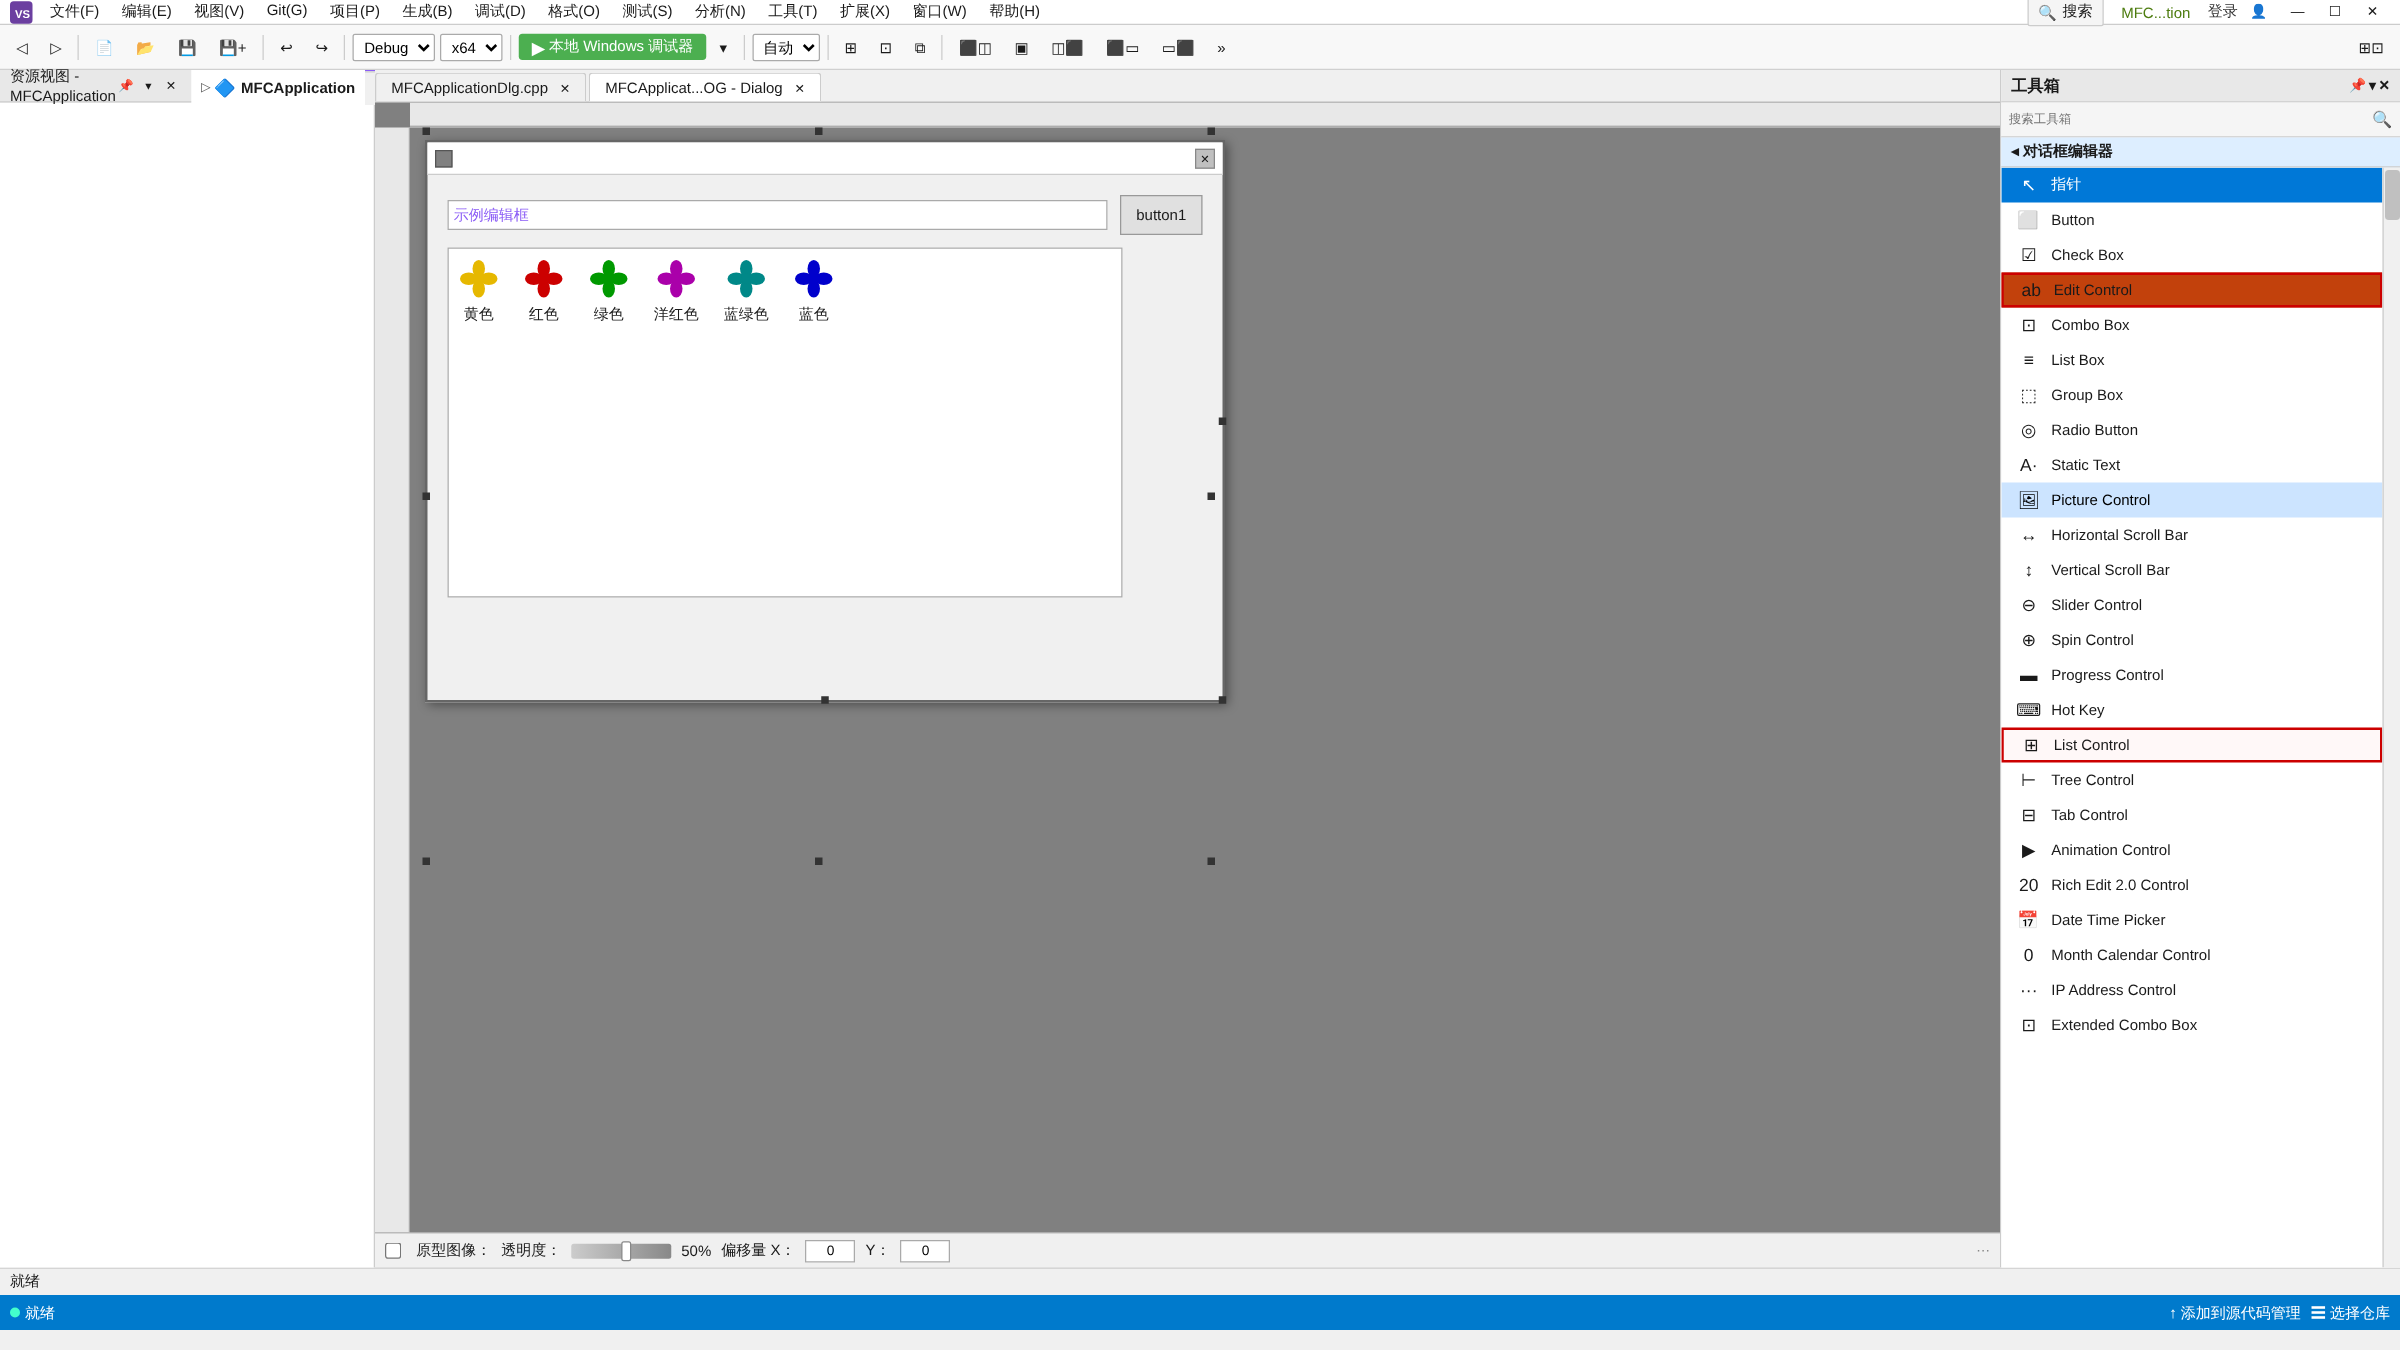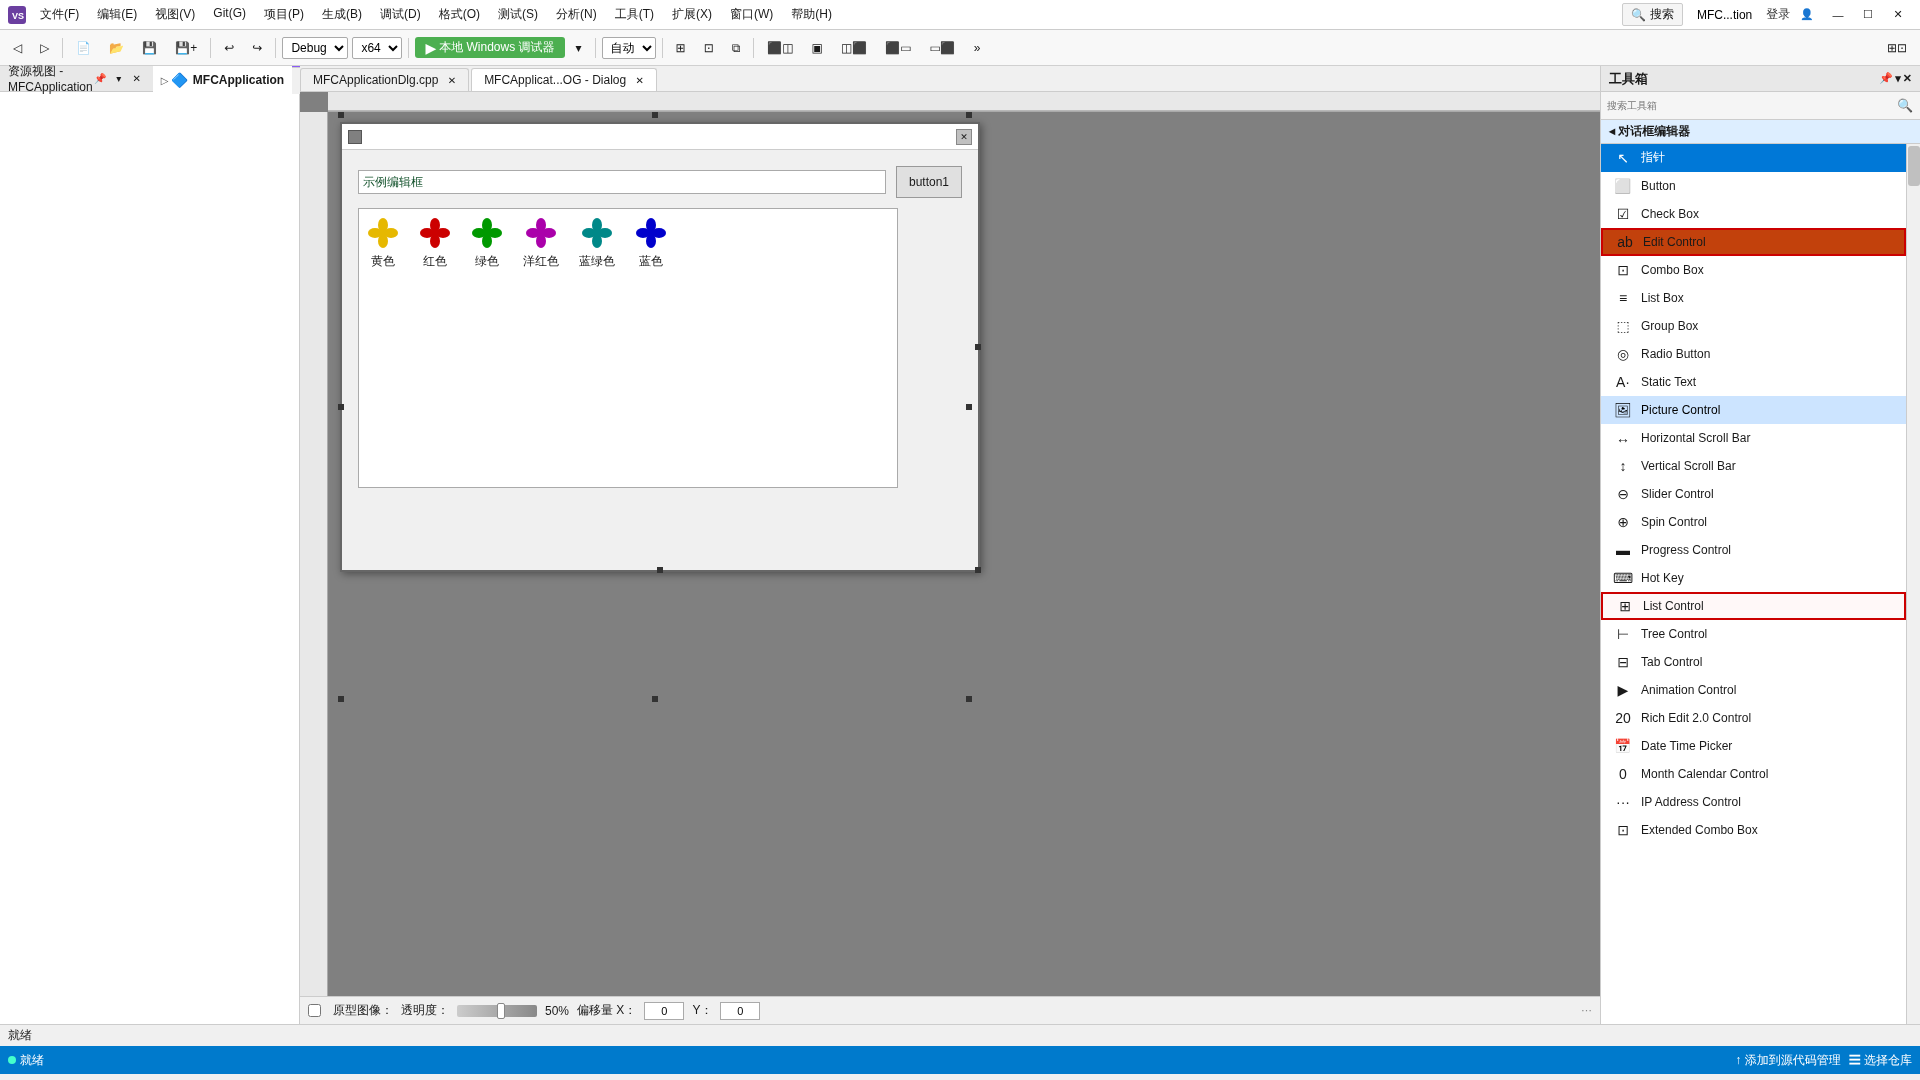--- a/index.html
+++ b/index.html
@@ -8,21 +8,21 @@
       height: 1080px;
       overflow: hidden;
       font-family: "Microsoft YaHei", "Segoe UI", sans-serif;
       font-size: 13px;
       background: #f0f0f0;
       color: #1a1a1a;
     }
 
     
     #title-bar {
-      height: 30px;
+      height: 20px;
       background: #fff;
       display: flex;
       align-items: center;
       border-bottom: 1px solid #ccc;
       padding: 0 8px;
       gap: 6px;
     }
     #title-bar .app-icon {
       width: 18px; height: 18px;
       background: #6b3fa0;
@@ -48,21 +48,21 @@
       font-size: 11px; cursor: pointer; border-radius: 3px;
     }
     #title-bar .search-box {
       display: flex; align-items: center;
       border: 1px solid #ccc; background: #f5f5f5;
       padding: 2px 8px; border-radius: 2px;
       font-size: 12px; gap: 4px;
       margin-right: 8px;
     }
     #title-bar .title-text {
-      font-size: 12px; color: #000000; margin-right: 8px;
+      font-size: 12px; color: #4d7c0f; margin-right: 8px;
     }
     #title-bar .login-btn {
       font-size: 12px; color: #333; cursor: pointer;
     }
 
     
     #toolbar {
       height: 36px;
       background: #f8f8f8;
       border-bottom: 1px solid #d0d0d0;
@@ -222,21 +222,21 @@
     }
     #dialog-content {
       padding: 16px;
       display: flex; flex-direction: column; gap: 10px;
     }
     .d-row1 { display: flex; gap: 10px; align-items: center; }
     .d-edit-box {
       flex: 1; height: 24px;
       background: white; border: 1px solid #aaa;
       padding: 0 4px; font-size: 12px;
-      color: #14532d; display: flex; align-items: center;
+      color: #8b5cf6; display: flex; align-items: center;
     }
     .d-button {
       height: 32px; padding: 0 12px;
       background: #e0e0e0; border: 1px solid #999;
       font-size: 12px; cursor: pointer;
       display: flex; align-items: center; justify-content: center;
     }
     .d-list-box {
       width: 540px; height: 280px;
       background: white; border: 1px solid #aaa;

